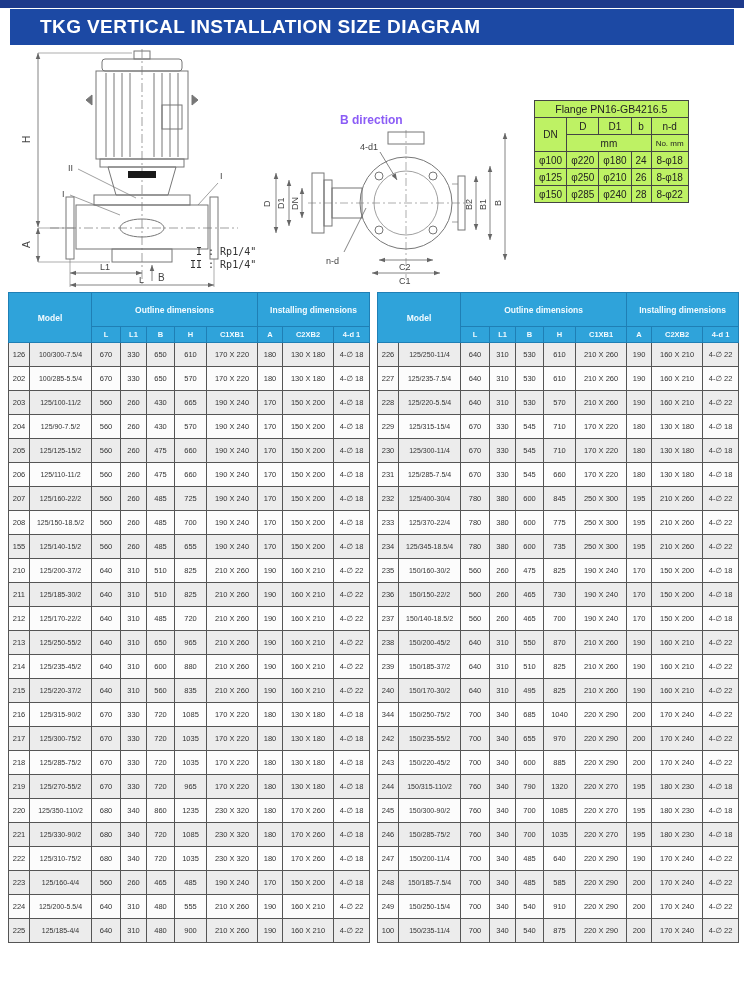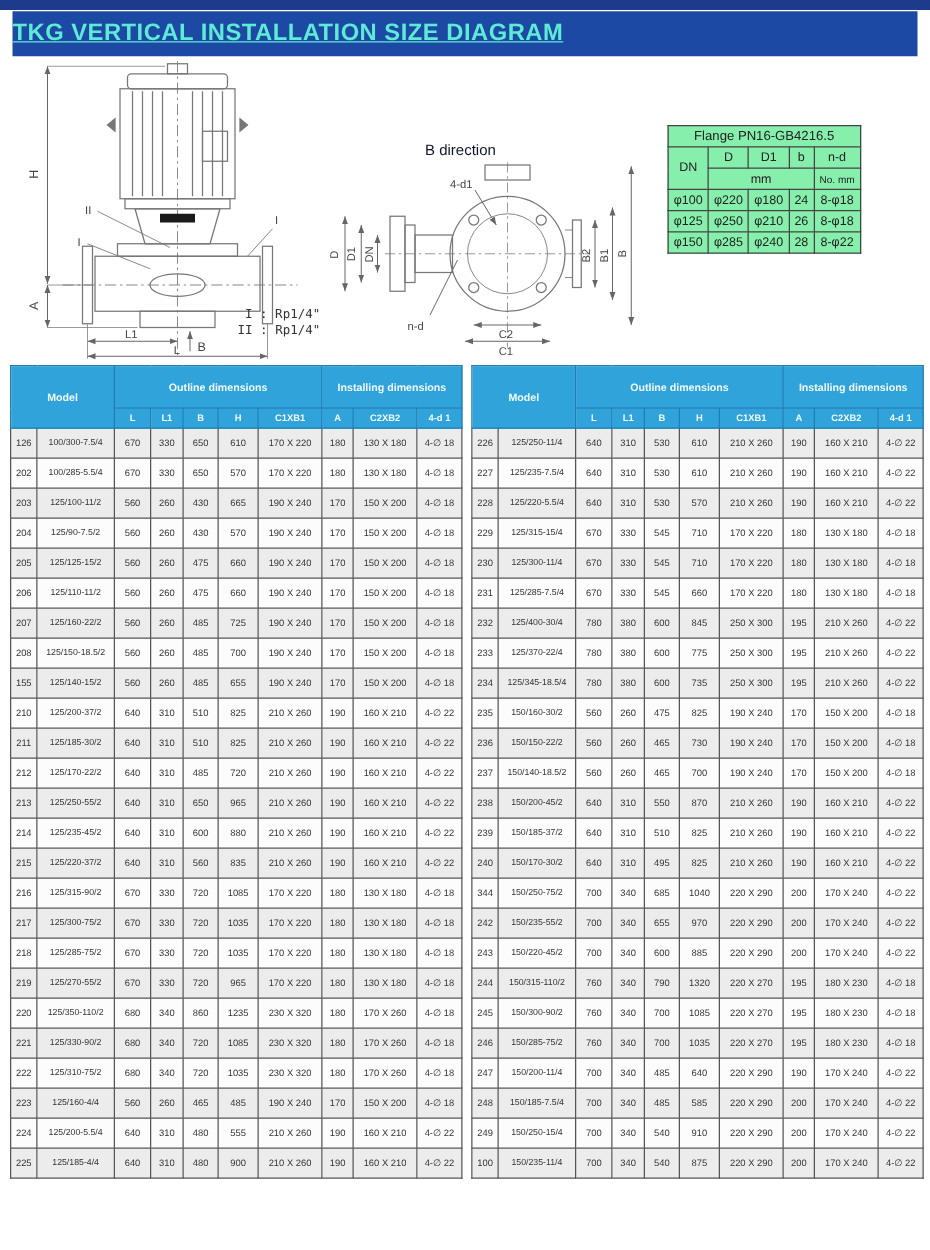--- a/index.html
+++ b/index.html
@@ -1,30 +1,30 @@
 <!DOCTYPE html>
 <html><head>
 <meta charset="utf-8">
 <style>
   * { margin:0; padding:0; box-sizing:border-box; }
   body { background:#e9e9e9; font-family:"Liberation Sans", sans-serif; }
   .page { position:relative; width:744px; height:1000px; background:#ffffff; overflow:hidden; }
 
   .top-strip { position:absolute; left:0; top:0; width:744px; height:8px; background:#1d3a8b; }
   .title-bar { position:absolute; left:10px; top:9px; width:724px; height:36px; background:#1c49a4; display:flex; align-items:center; }
-  .title-bar span { color:#5eead4; font-size:19px; font-weight:bold; letter-spacing:0.4px; padding-left:0;text-decoration:underline; }
+  .title-bar span { color:#ffffff; font-size:19px; font-weight:bold; letter-spacing:0.4px; padding-left:30px; }
 
   .drawing-area { position:absolute; left:0; top:45px; width:744px; height:245px; }
   svg text { font-family:"Liberation Sans", sans-serif; fill:#444; }
-  .bdir-title { position:absolute; left:340px; top:68px; font-size:12px; color:#0f172a; }
+  .bdir-title { position:absolute; left:340px; top:68px; font-size:12px; color:#8b5cf6;font-weight:bold; }
   .notes { position:absolute; left:190px; top:200px; font-size:10px; color:#333; font-family:"DejaVu Sans Mono","Liberation Mono",monospace; line-height:13px; }
   .notes div { text-align:right; }
 
   
-  .flange { position:absolute; left:534px; top:55px; border-collapse:collapse; font-size:10px; color:#222; background:#86efac; }
+  .flange { position:absolute; left:534px; top:55px; border-collapse:collapse; font-size:10px; color:#222; background:#bef264; }
   .flange td, .flange th { border:1px solid #444; text-align:center; padding:1px 4px; height:17px; font-weight:normal; }
   .flange .ttl { font-size:10.5px; }
   .flange .small { font-size:8px; }
 
   
   .tables { position:absolute; left:8px; top:292px; width:730px; display:flex; gap:7px; }
   table.dim { border-collapse:collapse; table-layout:fixed; width:361px; font-size:7.5px; color:#333; border:1.5px solid #333; }
   table.dim th { background:#2fa3da; color:#f2fbff; font-weight:bold; border:1px solid #1f7fb5; padding:0; }
   table.dim thead tr:first-child th { height:34px; font-size:8.5px; }
   table.dim thead tr:last-child th { height:16px; font-size:7.5px; }

